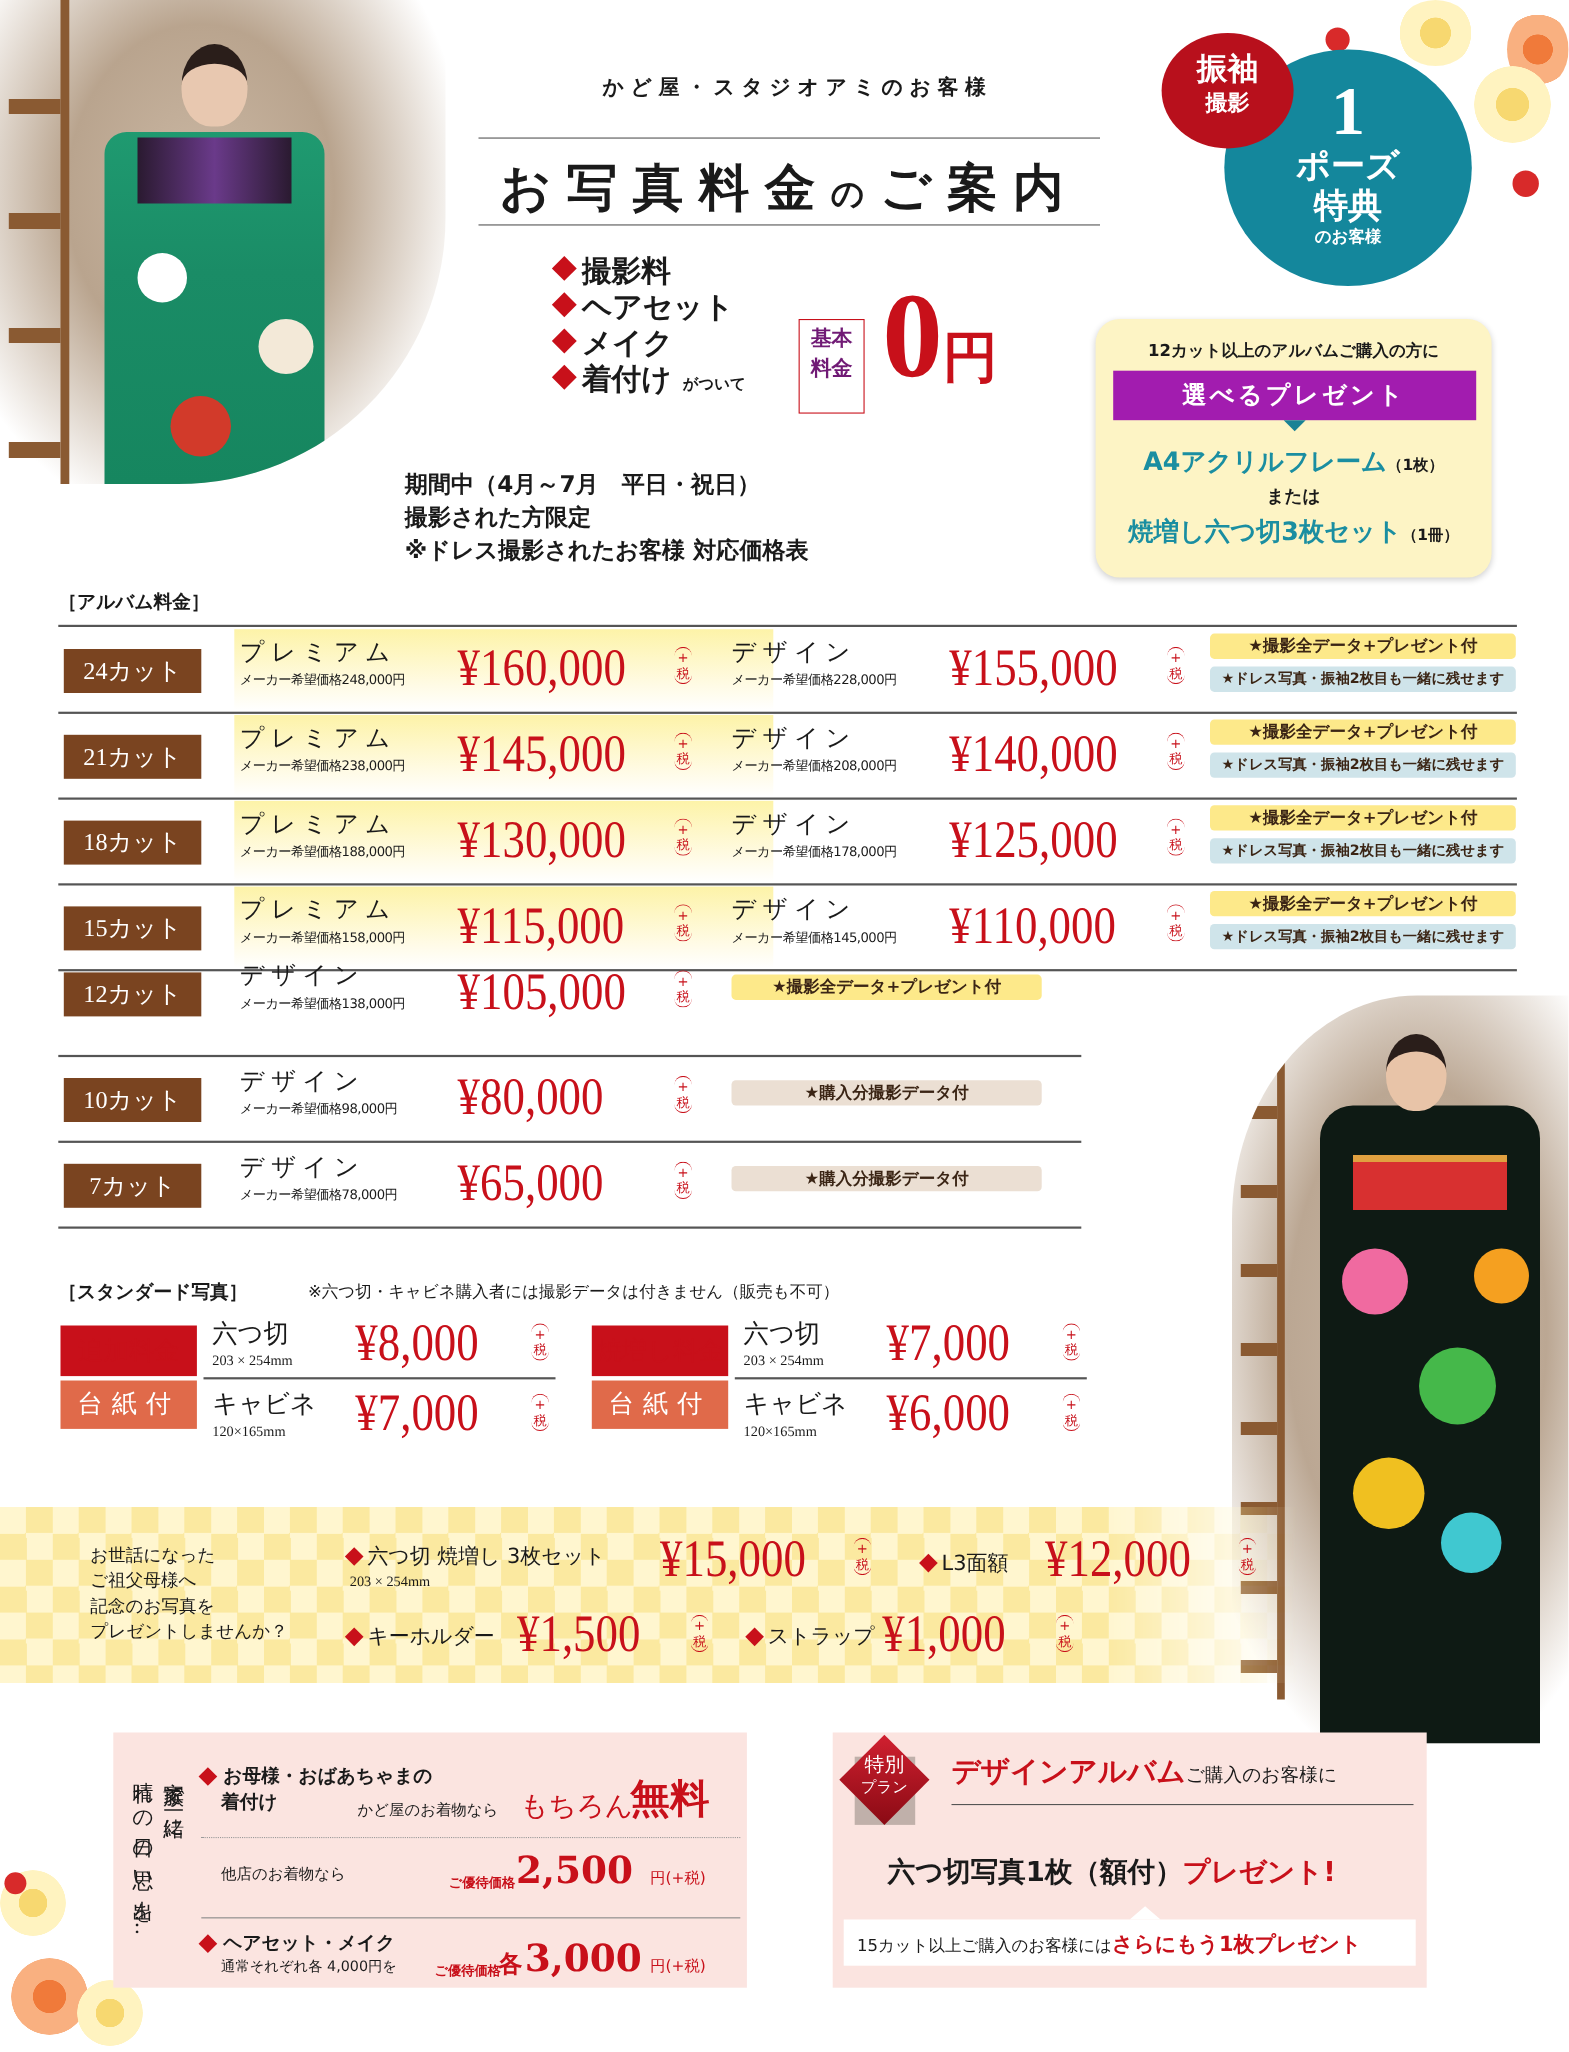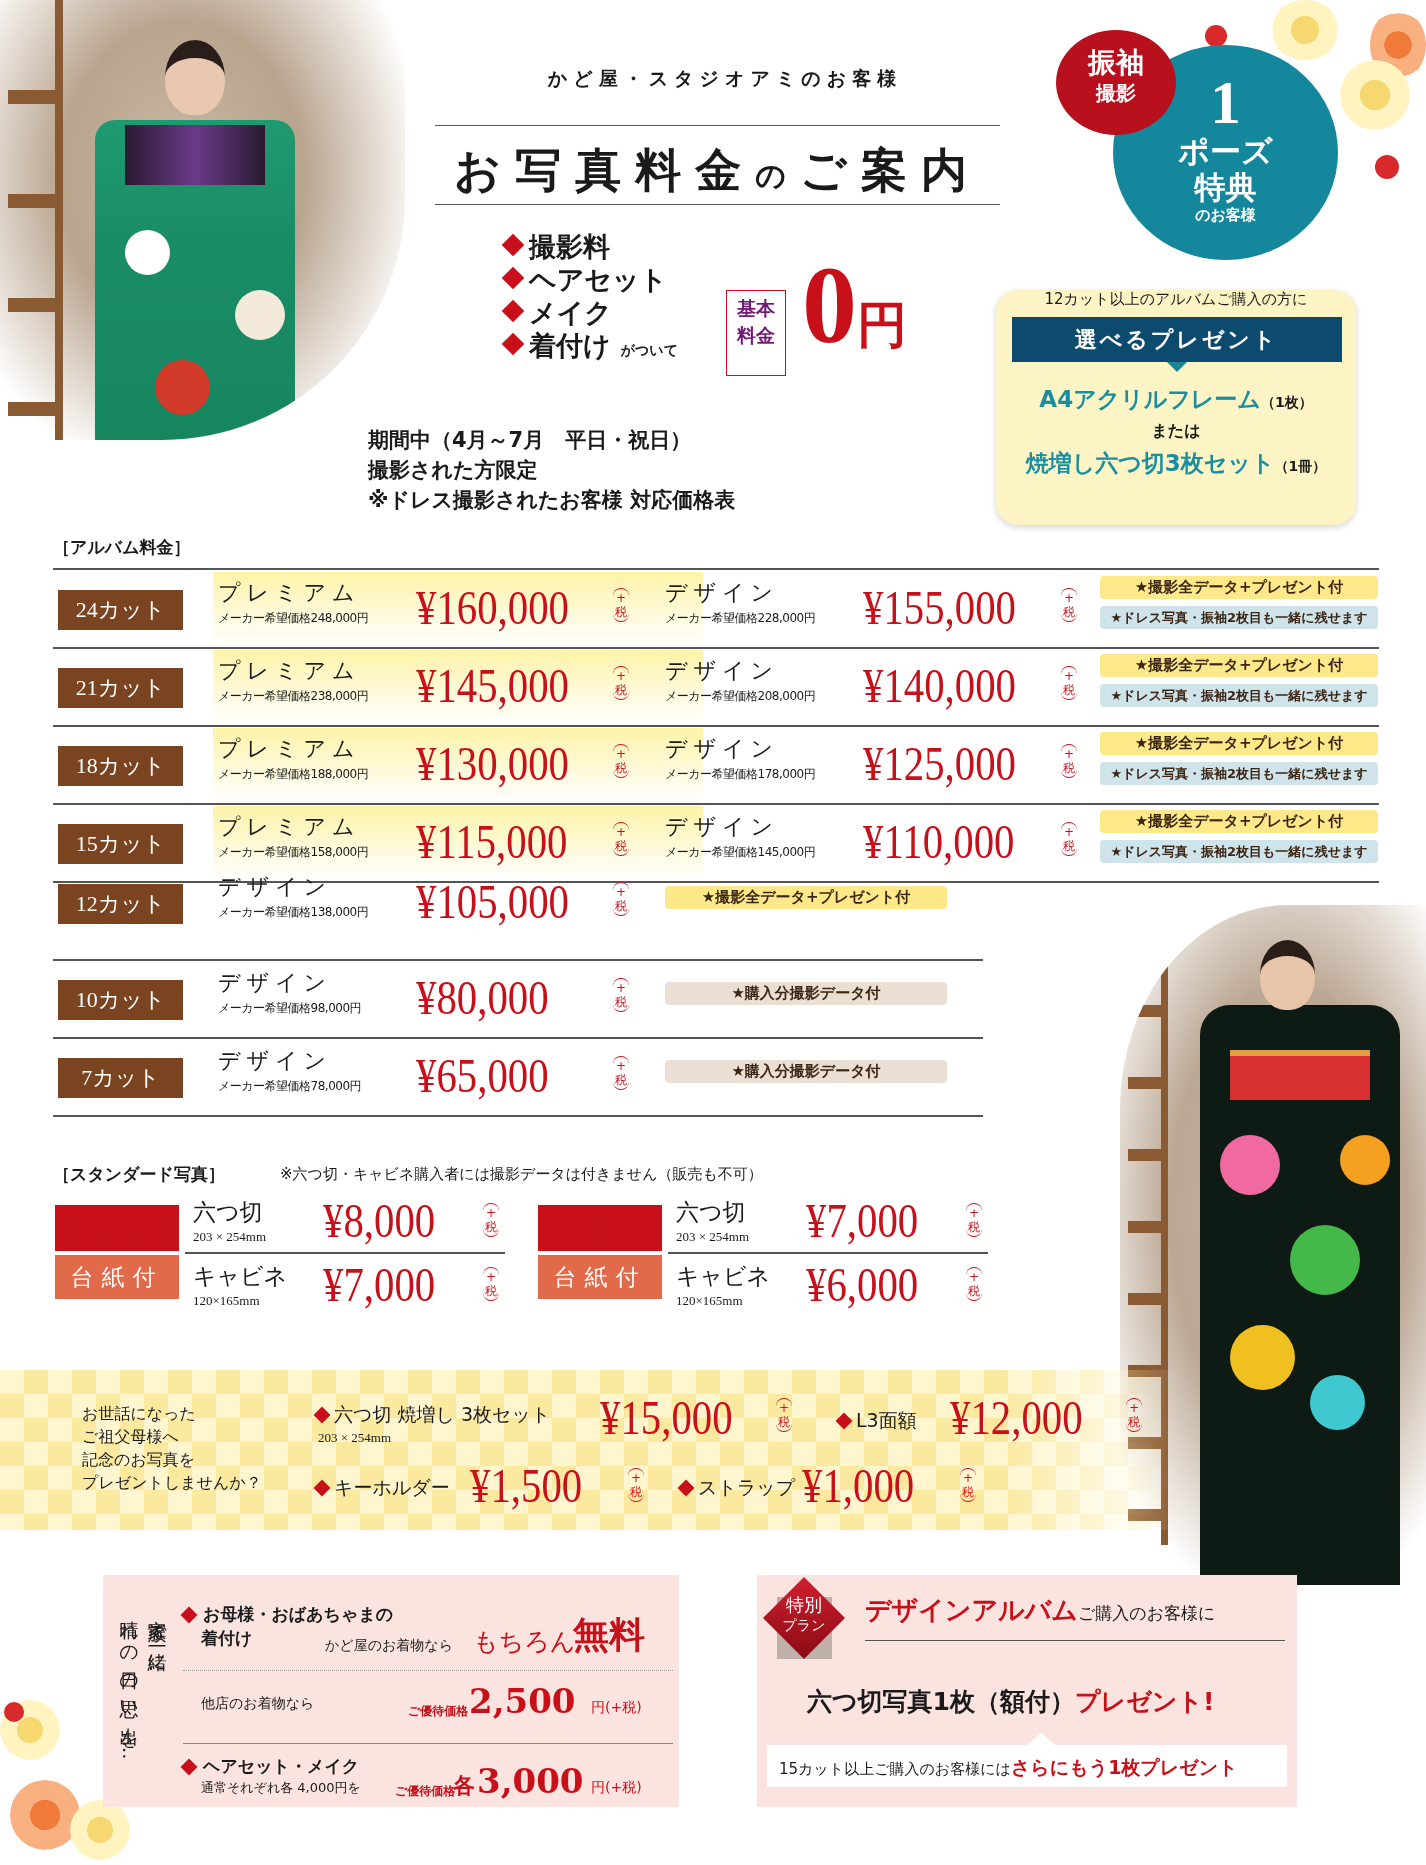--- a/index.html
+++ b/index.html
@@ -65,22 +65,22 @@
   .badge-red .l1 { font-size: 28px; padding-top: 16px; line-height: 34px; }
   .badge-red .l2 { font-size: 20px; line-height: 26px; }
   .badge-teal { left: 1113px; top: 45px; width: 225px; height: 215px; border-radius: 50%; background: #14879c; color: #fff; text-align: center; font-family: "DejaVu Sans", sans-serif; font-weight: bold; z-index: 2; }
   .badge-teal .num { font-size: 62px; padding-top: 26px; line-height: 62px; font-family: "Liberation Serif", serif; }
   .badge-teal .l2 { font-size: 31px; line-height: 36px; }
   .badge-teal .l3 { font-size: 31px; line-height: 36px; }
   .badge-teal .l4 { font-size: 15px; line-height: 20px; }
 
   
   .present-box { left: 996px; top: 290px; width: 360px; height: 235px; background: #fdf4c5; border-radius: 22px; box-shadow: 0 2px 6px rgba(0,0,0,0.18); text-align: center; font-family: "DejaVu Sans", sans-serif; }
-  .present-box .top { font-size: 15px; font-weight: normal; }
-  .present-box .banner { margin: 8px 0 0 0; margin-left: 0; width: 330px; margin-left: 1px; background: #0c4a6e; color: #fff; font-size: 22px; font-weight: bold; height: 45px; line-height: 45px; position: relative; letter-spacing: 3px; }
+  .present-box .top { font-size: 15px; font-weight: bold; padding-top: 20px; }
+  .present-box .banner { margin: 8px 0 0 0; margin-left: 0; width: 330px; margin-left: 1px; background: #a21caf; color: #fff; font-size: 22px; font-weight: bold; height: 45px; line-height: 45px; position: relative; letter-spacing: 3px; }
   .present-box .banner-wrap { display:flex; justify-content:center; }
   .present-box .banner:after { content:""; position:absolute; left: 50%; bottom: -10px; margin-left: -10px; border-left: 10px solid transparent; border-right: 10px solid transparent; border-top: 10px solid #1a8295; }
   .present-box .opt { color: #1a8ea1; font-size: 23px; font-weight: bold; }
   .present-box .opt .paren { color: #1a1a1a; font-size: 14px; }
   .present-box .opt1 { margin-top: 22px; }
   .present-box .or { font-size: 16px; font-weight: bold; margin: 6px 0; }
 
   
   .section-label { font-family: "DejaVu Serif", serif; font-weight: bold; font-size: 17px; }
   .album-row { position: absolute; left: 53px; height: 78px; }

